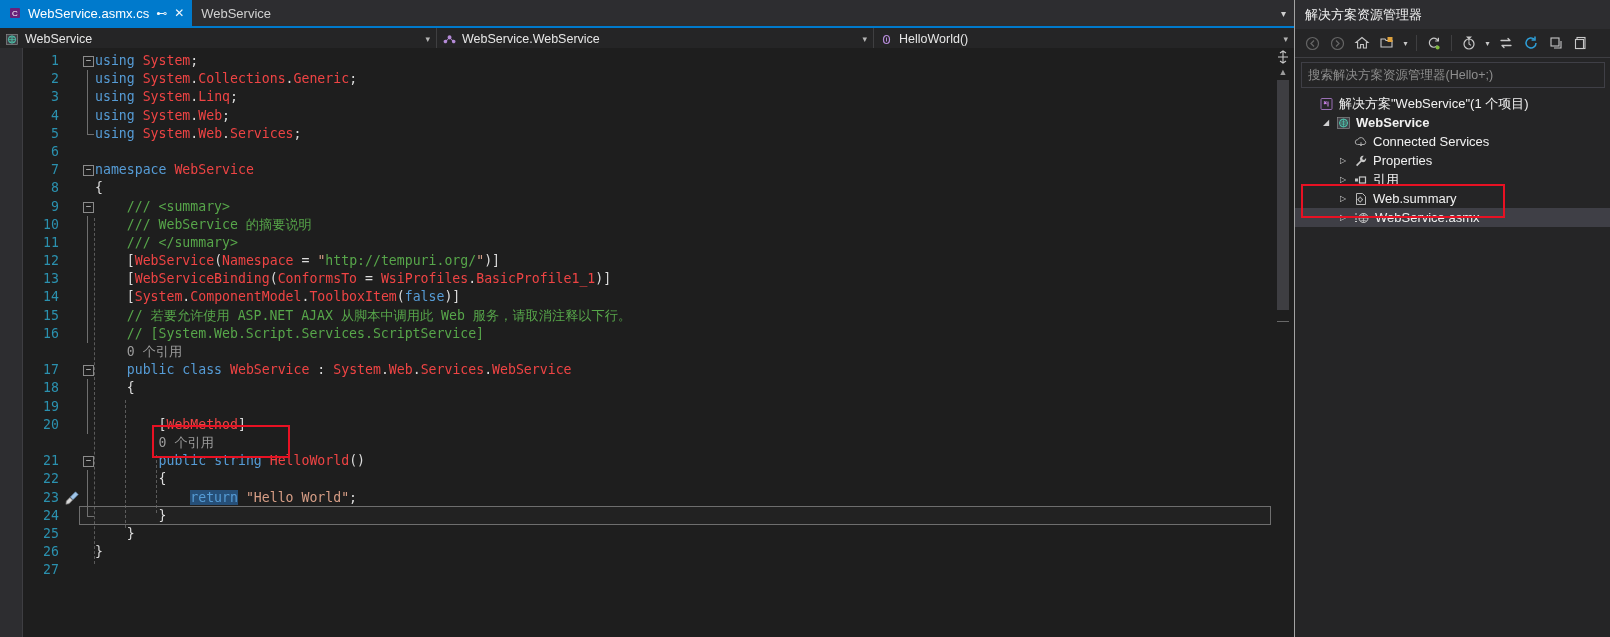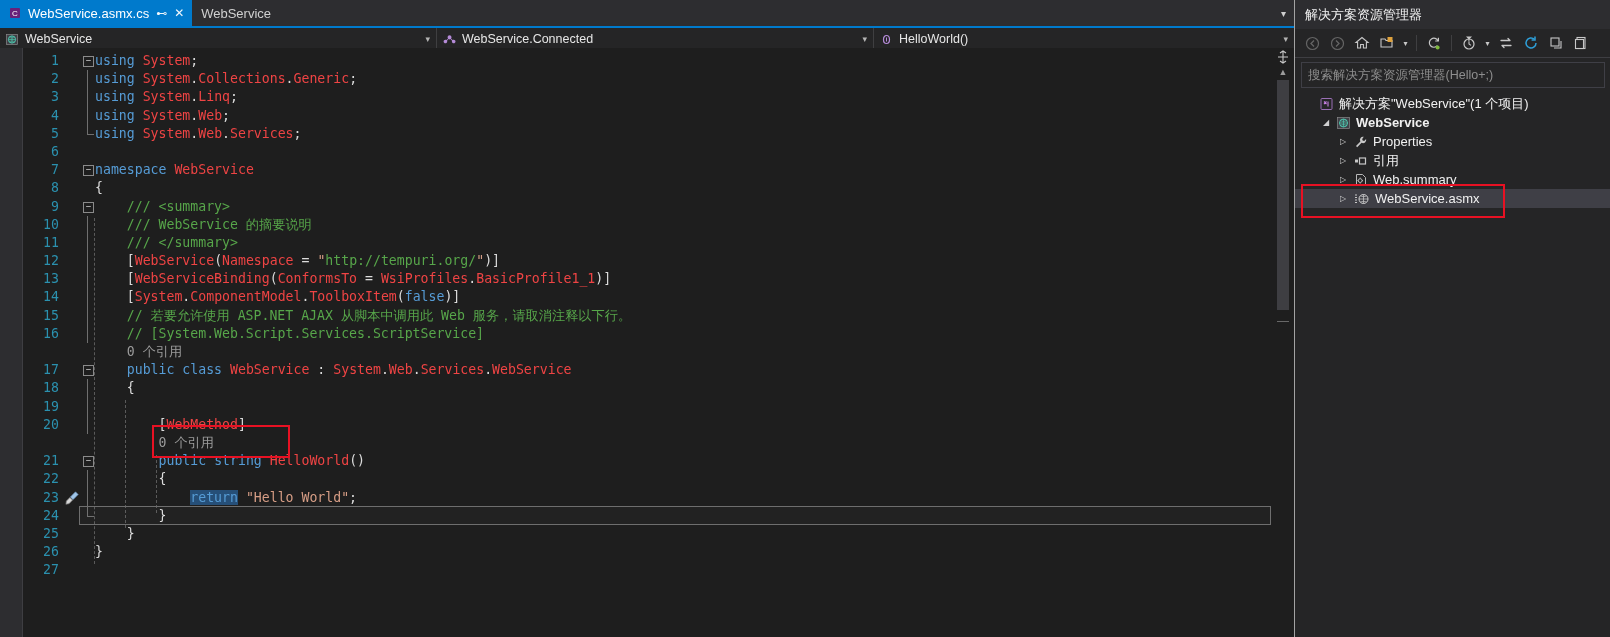--- a/index.html
+++ b/index.html
@@ -305,21 +305,21 @@
         </span>
         <span class="nav-label">WebService</span>
         <span class="nav-chev">▾</span>
       </div>
       <div class="navcell c2">
         <span class="ico">
           <svg width="13" height="13" viewBox="0 0 13 13">
               <path d="M6.5 2.2c1.1 0 2 .9 2 2 0 .5-.2 1-.5 1.3l1.6 1.6c.3-.2.7-.4 1.1-.4 1 0 1.8.8 1.8 1.8S11.7 10.3 10.7 10.3 8.9 9.5 8.9 8.5c0-.3.1-.6.2-.8L7.4 6.1c-.3.2-.6.3-.9.3-.3 0-.6-.1-.9-.3L4 7.7c.2.2.2.5.2.8 0 1-.8 1.8-1.8 1.8S.6 9.5.6 8.5 1.4 6.7 2.4 6.7c.4 0 .8.1 1.1.4L5.1 5.5c-.3-.3-.5-.8-.5-1.3 0-1.1.9-2 1.9-2z" fill="#b58bd8"></path>
             </svg>
         </span>
-        <span class="nav-label">WebService.Connected</span>
+        <span class="nav-label">WebService.WebService</span>
         <span class="nav-chev">▾</span>
       </div>
       <div class="navcell c3">
         <span class="ico">
           <svg width="13" height="13" viewBox="0 0 13 13">
               <ellipse cx="6.5" cy="6.5" rx="3" ry="4" fill="none" stroke="#b58bd8" stroke-width="1.2"></ellipse>
               <path d="M6.5 4.5v4" stroke="#b58bd8" stroke-width="1"></path>
             </svg>
         </span>
         <span class="nav-label">HelloWorld()</span>
@@ -452,20 +452,30 @@
           <span class="ico">
             <svg width="14" height="14" viewBox="0 0 14 14">
               <rect x="0.5" y="1.5" width="12" height="11" fill="#3f3f46" stroke="#8a8a8a" stroke-width="0.7"></rect>
               <circle cx="6.5" cy="7" r="4" fill="none" stroke="#4ec9b0" stroke-width="1"></circle>
               <path d="M2.5 7h8M6.5 3v8M3.5 4.5c2 1.2 4 1.2 6 0M3.5 9.5c2-1.2 4-1.2 6 0" stroke="#4ec9b0" stroke-width="0.7" fill="none"></path>
             </svg>
           </span>
           <span class="se-label">WebService</span>
         </div>
         <div class="se-row" style="padding-left: 42px;">
+          <span class="expander"></span>
+          <span class="ico">
+            <svg width="14" height="14" viewBox="0 0 14 14">
+              <path d="M3.5 9.5a2.4 2.4 0 01.3-4.8 3.4 3.4 0 016.5.6 2.2 2.2 0 01-.3 4.2z" fill="none" stroke="#a8a8a8" stroke-width="1"></path>
+              <path d="M7 7.2v3.6M5.6 9.4L7 10.9l1.4-1.5" stroke="#a8a8a8" stroke-width="1" fill="none"></path>
+            </svg>
+          </span>
+          <span class="se-label">Connected Services</span>
+        </div>
+        <div class="se-row" style="padding-left: 42px;">
           <span class="expander">▷</span>
           <span class="ico">
             <svg width="14" height="14" viewBox="0 0 14 14">
               <path d="M9.8 1.8a3.2 3.2 0 00-3.4 4.8L2 11l1.2 1.2 4.4-4.4a3.2 3.2 0 004.5-3.7l-1.9 1.9-1.6-.4-.4-1.6z" fill="#c8c8c8"></path>
             </svg>
           </span>
           <span class="se-label">Properties</span>
         </div>
         <div class="se-row" style="padding-left: 42px;">
           <span class="expander">▷</span>

